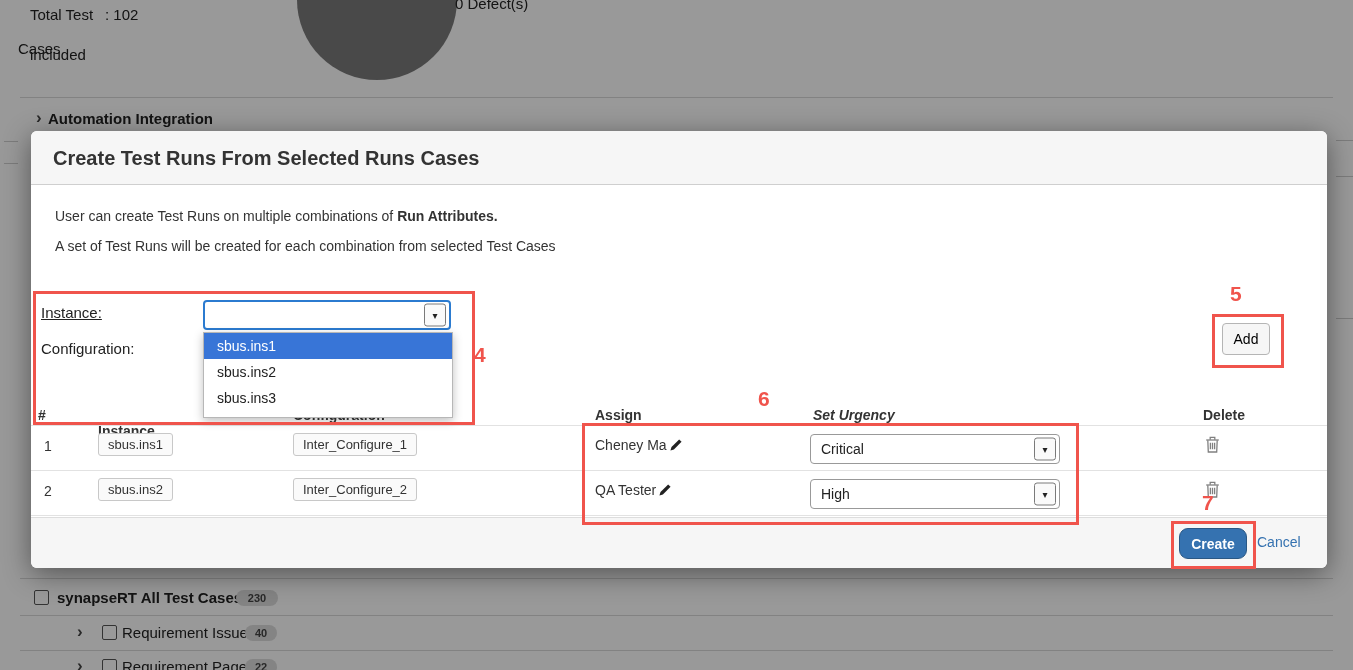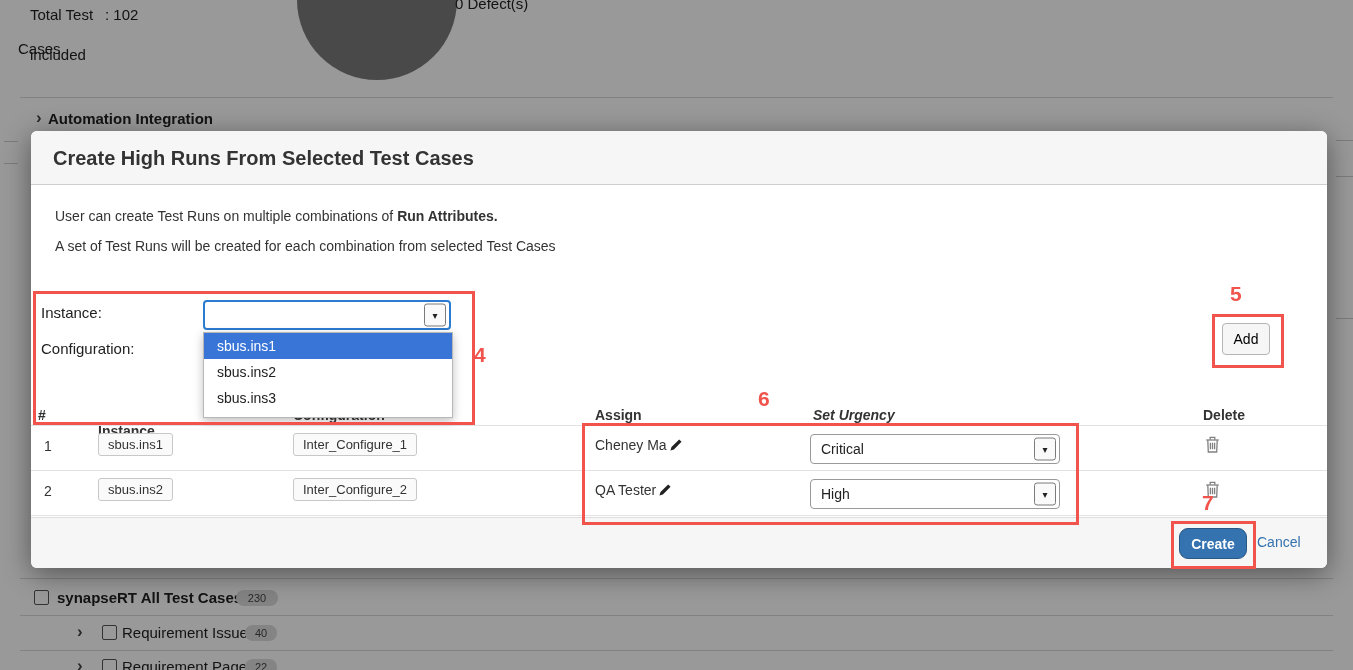--- a/index.html
+++ b/index.html
@@ -8,21 +8,21 @@
   .abs{position:absolute;}
   
   #bg{position:absolute;inset:0;background:#fff;z-index:1;}
   .sum-line{font-size:15px;color:#222;}
   .pie{border-radius:50%;background:#7a7a7a;}
   .hline{background:#d9d9d9;height:1px;}
   .sec-title{font-size:15px;font-weight:bold;color:#222;}
   .chev{font-size:17px;font-weight:bold;color:#444;line-height:14px;}
   .cbox{width:15px;height:15px;border:1.5px solid #555;border-radius:2px;background:#fff;box-sizing:border-box;}
   .tree-label{font-size:15px;color:#222;}
-  .pill{background:#dcdcdc;border-radius:9px;font-size:11px;font-weight:normal;color:#444;
+  .pill{background:#dcdcdc;border-radius:9px;font-size:11px;font-weight:bold;color:#444;
         text-align:center;line-height:16px;height:16px;}
   
   #dim{position:absolute;inset:0;background:rgba(0,0,0,0.40);z-index:10;}
   
   #modal{position:absolute;left:31px;top:131px;width:1296px;height:437px;background:#fff;
          border-radius:6px;box-shadow:0 6px 28px rgba(0,0,0,0.45);z-index:20;}
   #modal-header{position:absolute;left:0;top:0;width:100%;height:54px;background:#f6f6f6;
                 border-bottom:1px solid #cfcfcf;border-radius:6px 6px 0 0;box-sizing:border-box;}
   #modal-title{position:absolute;left:22px;top:0;line-height:54px;font-size:20px;font-weight:bold;color:#333;}
   .intro{font-size:14px;color:#333;}
@@ -101,27 +101,27 @@
     <div class="abs chev" style="left:77px;top:659px;">›</div>
     <div class="abs cbox" style="left:102px;top:659px;"></div>
     <div class="abs tree-label" style="left:122px;top:658px;">Requirement Page</div>
     <div class="abs pill" style="left:245px;top:659px;width:32px;">22</div>
   </div>
 
   <div id="dim"></div>
 
   <div id="modal">
     <div id="modal-header">
-      <div id="modal-title">Create High Runs From Selected Test Cases</div>
+      <div id="modal-title">Create Test Runs From Selected Runs Cases</div>
     </div>
 
     <div class="abs intro" style="left:24px;top:77px;"><span>User can create Test Runs on multiple combinations of </span><b>Run Attributes.</b></div>
     <div class="abs intro" style="left:24px;top:107px;">A set of Test Runs will be created for each combination from selected Test Cases</div>
 
-    <div class="abs flabel" style="left:10px;top:173px;">Instance:</div>
+    <div class="abs flabel" style="left:10px;top:173px;text-decoration:underline;">Instance:</div>
     <div class="combo focused" style="left:172px;top:169px;width:248px;height:30px;">
       <span class="val"></span>
       <span class="btn">▾</span>
     </div>
     <div class="dropdown-list" style="left:172px;top:201px;width:250px;">
       <div class="opt selected">sbus.ins1</div>
       <div class="opt">sbus.ins2</div>
       <div class="opt">sbus.ins3</div>
     </div>
     <div class="abs flabel" style="left:10px;top:209px;">Configuration:</div>

